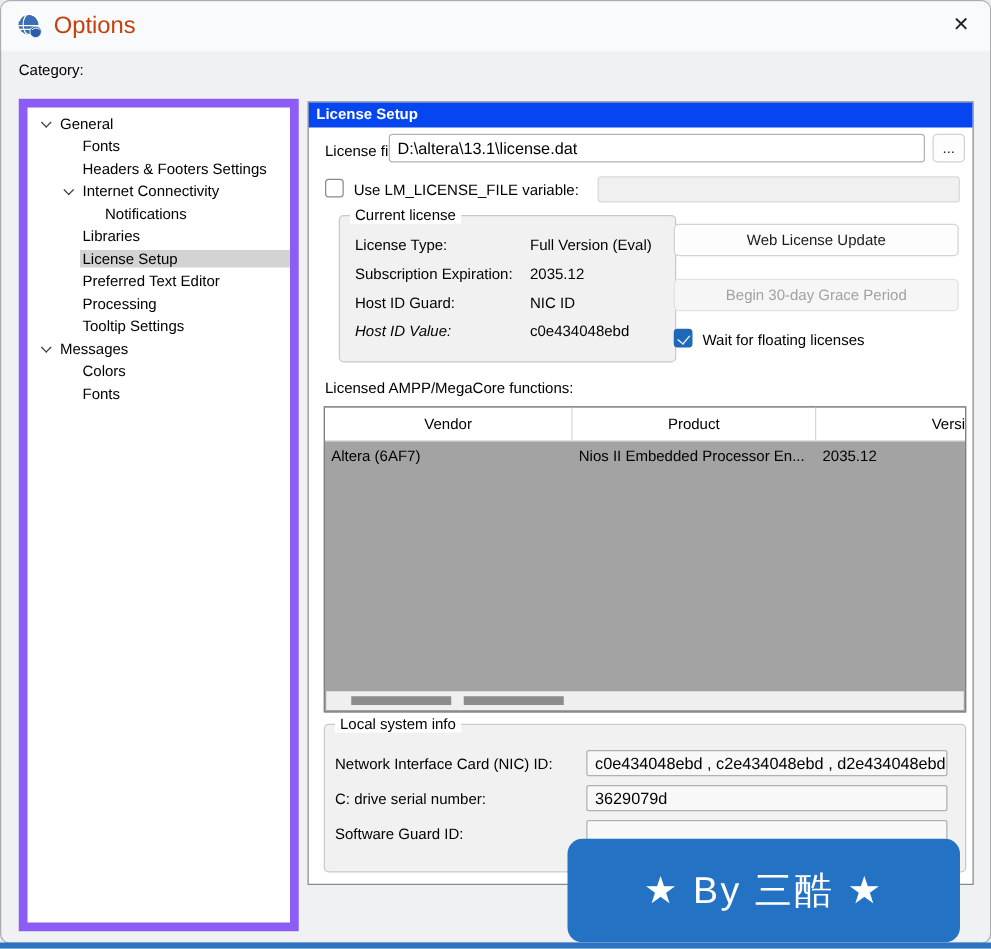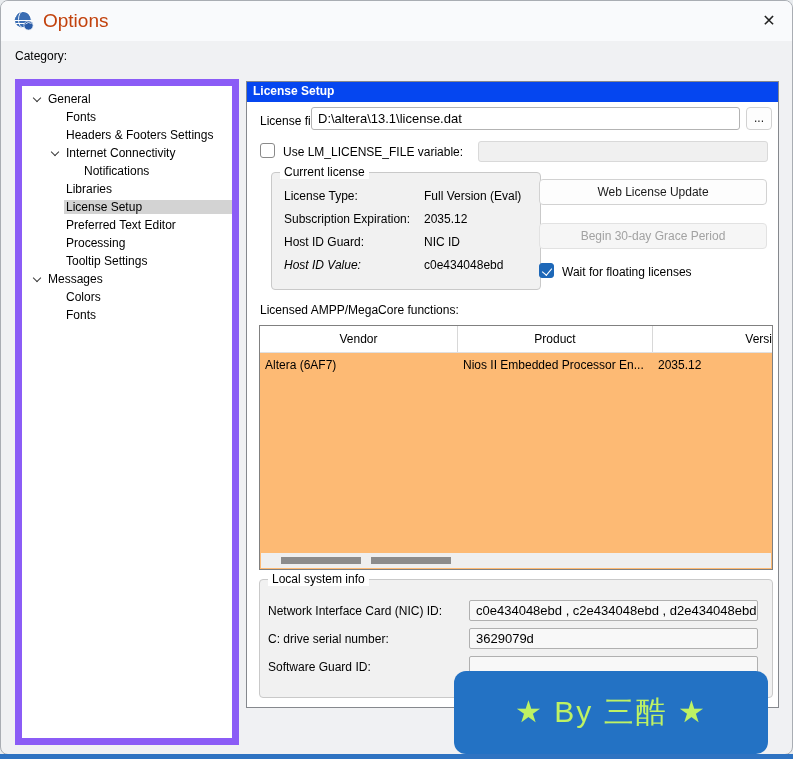--- a/index.html
+++ b/index.html
@@ -52,41 +52,41 @@
     border-radius:3px; background:#fff; cursor:pointer; }
   .checkbox.checked { background:#1e68b8; border-color:#1e68b8; }
   .checkbox.checked::after { content:""; position:absolute; left:3.5px; top:1.5px; width:5px; height:8px;
     border-right:1.8px solid #fff; border-bottom:1.8px solid #fff; transform:rotate(40deg); }
   .groupbox { position:absolute; border:1px solid #c9c9c9; border-radius:4px; background:#f1f1f1; }
   .group-title { position:absolute; top:-8px; left:8px; background:#fff; padding:0 4px; white-space:nowrap; }
   .kv-label { position:absolute; left:12px; white-space:nowrap; }
   .kv-value { position:absolute; left:152px; white-space:nowrap; }
   
   .ftable { position:absolute; left:12px; top:243px; width:514px; height:245px;
-    background:#fdba74; border:1px solid #808080; overflow:hidden; }
+    background:#a3a3a3; border:1px solid #808080; overflow:hidden; }
   .thead { display:flex; height:27px; border-bottom:1px solid #e0e0e0; background:#fff; }
   .th { line-height:26px; text-align:center; overflow:hidden; white-space:nowrap; }
   .th1 { width:198px; border-right:1px solid #d8d8d8; }
   .th2 { width:195px; border-right:1px solid #d8d8d8; }
   .th3 { width:119px; text-align:right; }
   .tr { display:flex; height:23px; align-items:center; cursor:default; }
   .td { overflow:hidden; white-space:nowrap; }
   .td1 { width:198px; padding-left:5px; }
   .td2 { width:195px; padding-left:5px; }
   .td3 { width:119px; padding-left:5px; }
   .scrollstrip { position:absolute; left:1px; right:1px; bottom:1px; height:15px; background:#efefef; }
   .thumb { position:absolute; top:4px; height:7px; background:#8c8c8c; cursor:pointer; }
   .thumb.t1 { left:20px; width:80px; }
   .thumb.t2 { left:110px; width:80px; }
   
   .ls-label { position:absolute; left:8px; white-space:nowrap; }
   .ls-input { left:209px; width:289px; height:21px; }
   
   .badge { position:absolute; left:453px; top:670px; width:314px; height:83px;
-    background:#2372c4; border-radius:12px; color:#bef264; display:flex;
+    background:#2372c4; border-radius:12px; color:#ffffff; display:flex;
     align-items:center; justify-content:center; font-size:30px; letter-spacing:2px; z-index:50; }
 </style>
 </head>
 <body>
 
 <div class="dialog">
 
   <div class="titlebar">
     <svg class="app-icon" viewBox="0 0 22 22">
       <circle cx="10" cy="9.5" r="8.2" fill="#3a6db3"></circle>

